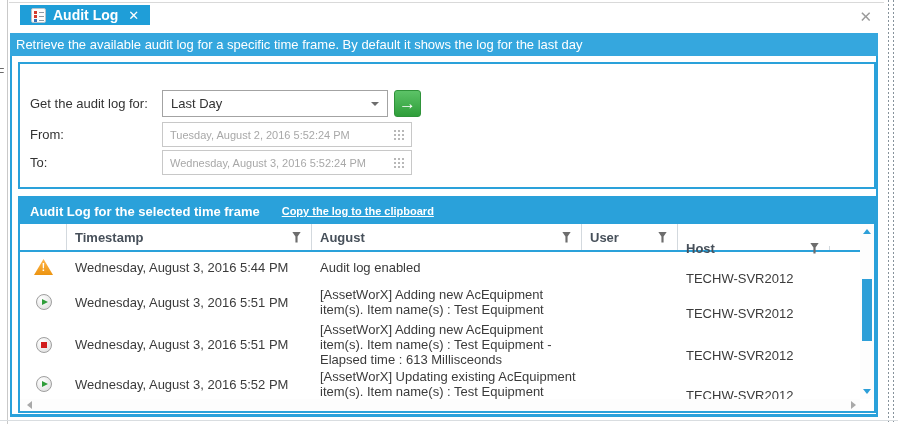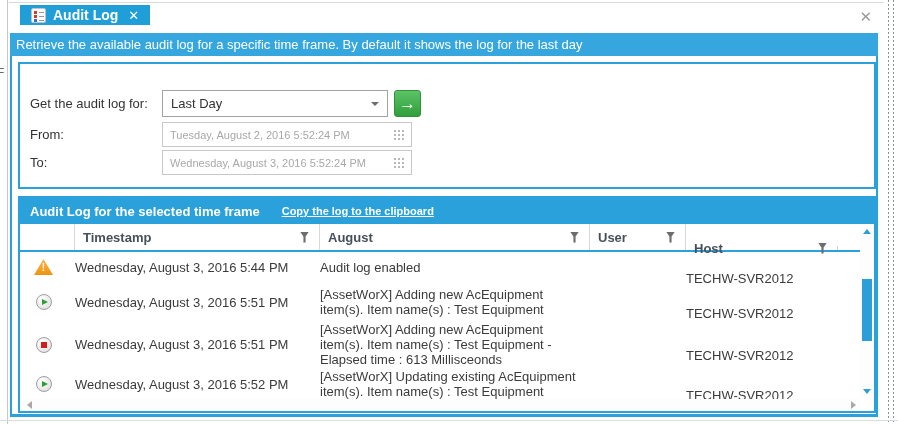--- a/index.html
+++ b/index.html
@@ -60,21 +60,21 @@
                background:#fff; display:flex; align-items:center; padding:0 7px; font-size:11px; color:#a8a8a8; }
   .grid-icon { margin-left:auto; width:10px; height:10px; position:relative; }
   .grid-icon::before { content:""; position:absolute; left:0; top:0; width:2px; height:2px; background:#b8b8b8;
         box-shadow:4px 0 #b8b8b8,8px 0 #b8b8b8,0 4px #b8b8b8,4px 4px #b8b8b8,8px 4px #b8b8b8,
                    0 8px #b8b8b8,4px 8px #b8b8b8,8px 8px #b8b8b8; }
 
   .p2 { left:18px; top:196px; width:858px; height:217px; display:flex; flex-direction:column; }
   .copy-link { color:#fff; font-weight:bold; text-decoration:underline; margin-left:22px; font-size:11px; cursor:pointer; }
 
   .table-wrap { position:relative; flex:1; overflow:hidden; }
-  .thead { display:flex; height:28px; border-bottom:2px solid #2aa1da;padding-left:8px; }
+  .thead { display:flex; height:28px; border-bottom:2px solid #2aa1da; }
   .th { display:flex; align-items:center; padding-left:8px; font-size:13px; font-weight:bold; color:#47505a;
         border-right:1px solid #d3d9de; }
   .funnel { margin-left:auto; margin-right:10px; width:9px; height:11px; background:#6d6d6d;
             clip-path:polygon(0 0,100% 0,62% 45%,62% 100%,38% 100%,38% 45%); }
   .c-icon { width:47px; } .c-ts { width:245px; } .c-msg { width:270px; } .c-user { width:96px; }
   .c-host { width:152px;margin-top:22px; } .c-fill { flex:1; border-right:none !important; }
 
   .tbody { }
   .tr { display:flex; align-items:center; }
   .td { padding-left:8px; font-size:13px; color:#3b3b3b; }

